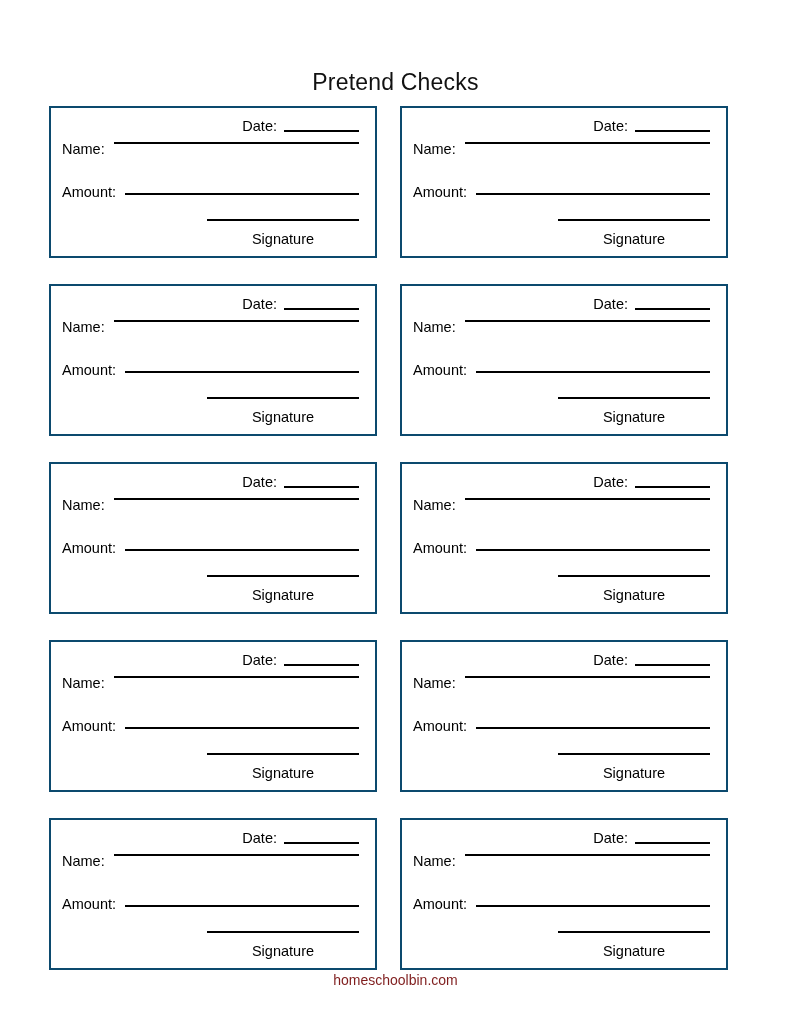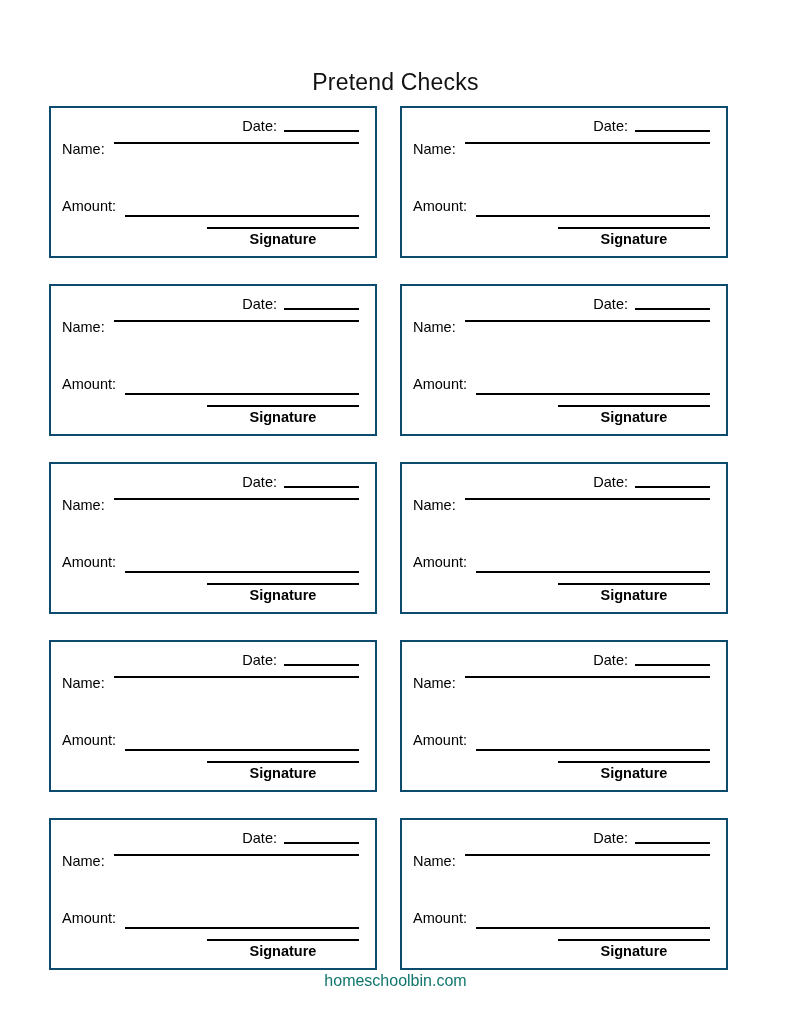--- a/index.html
+++ b/index.html
@@ -94,25 +94,25 @@
   .line-name {
     flex: 1 1 auto;
     border-bottom: 2px solid #000000;
     margin-left: 9px;
     margin-bottom: -3px;
   }
 
   
   .row-amount {
     position: absolute;
-    top: 91px;
+    top: 77px;
     left: 11px;
     right: 16px;
     display: flex;
-    align-items: flex-end;
+    align-items: center;
   }
   .label-amount {
     font-size: 14.5px;
     line-height: 15px;
     white-space: nowrap;
   }
   .line-amount {
     flex: 1 1 auto;
     border-bottom: 2px solid #000000;
     margin-left: 9px;
@@ -127,33 +127,32 @@
     width: 152px;
   }
   .line-signature {
     border-bottom: 2px solid #000000;
     width: 100%;
   }
   .label-signature {
     font-size: 14.5px;
     line-height: 17px;
     text-align: center;
-    padding-top: 2px;
-    font-weight: bold;
+    padding-top: 10px;
   }
 
   
   .page-footer {
     position: absolute;
     top: 955px;
     left: 0;
     width: 791px;
     text-align: center;
-    font-size: 16px;
-    color: #0f766e;
+    font-size: 14px;
+    color: #7f1d1d;
   }
 </style>
 </head>
 <body>
 
 <div class="page">
 
   <div class="page-title">Pretend Checks</div>
 
   <div class="check-grid">

